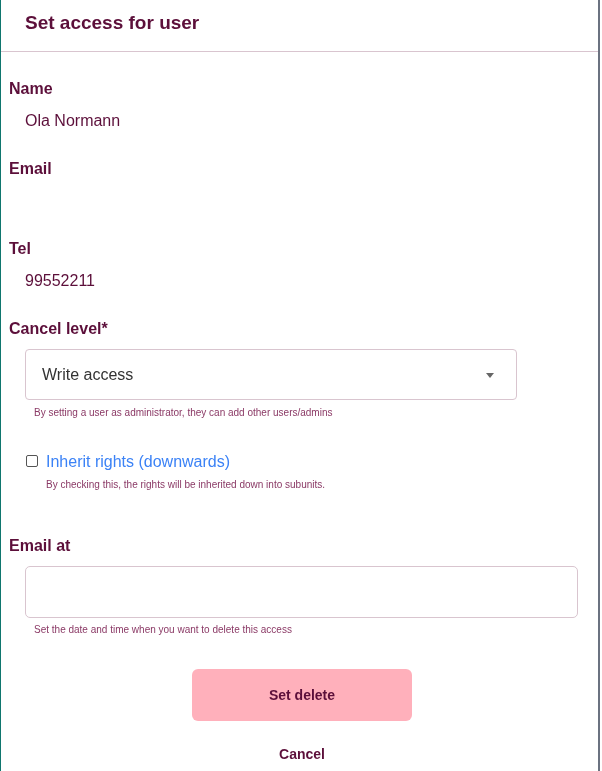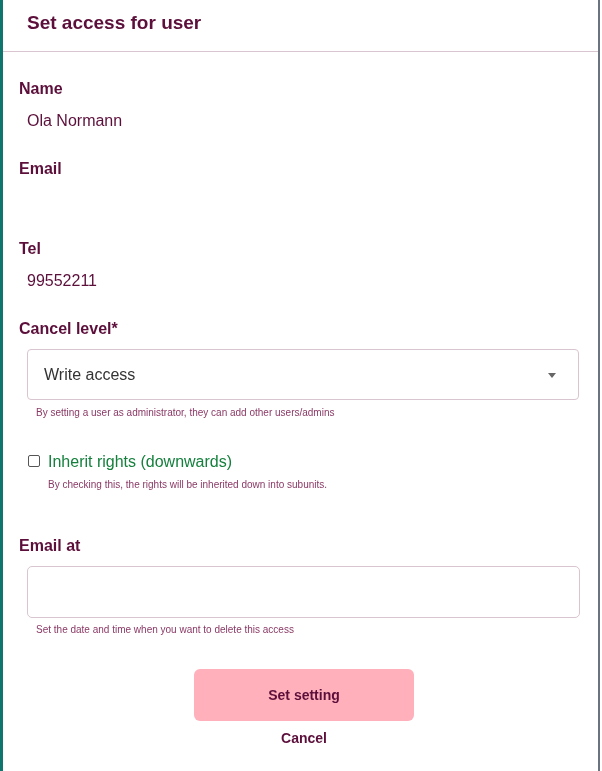--- a/index.html
+++ b/index.html
@@ -15,56 +15,56 @@
     color: #5c0f3a;
     position: relative;
   }
   .modal {
     position: absolute;
     left: 0;
     top: 0;
     width: 600px;
     height: 771px;
     background: #fff;
-    border-left: 3px solid #0f766e;
+    border-left: 1px solid #0f766e;
     border-right: 2px solid #6b7280;
     box-sizing: border-box;
   }
   .modal-header {
     height: 52px;
     border-bottom: 1px solid #d9c5cf;
     box-sizing: border-box;
     padding-left: 24px;
     display: flex;
     align-items: center;
   }
   .modal-title {
     font-size: 19px;
     font-weight: bold;
     color: #5c0f3a;
     margin-top: -6px;
   }
   .field-label {
     position: absolute;
-    left: 16px;
+    left: 8px;
     font-size: 16px;
     font-weight: bold;
     color: #5c0f3a;
   }
   .field-value {
     position: absolute;
     left: 24px;
     font-size: 16px;
     color: #5c0f3a;
   }
   .select-box {
     position: absolute;
     left: 24px;
     top: 349px;
-    width: 552px;
+    width: 492px;
     height: 51px;
     border: 1px solid #d9c5cf;
     border-radius: 4px;
     box-sizing: border-box;
     background: #fff;
     cursor: pointer;
   }
   .select-value {
     position: absolute;
     left: 16px;
@@ -97,21 +97,21 @@
     border-radius: 2px;
     background: #fff;
     box-sizing: border-box;
     cursor: pointer;
   }
   .checkbox-label {
     position: absolute;
     left: 45px;
     top: 453px;
     font-size: 16px;
-    color: #15803d;
+    color: #3b82f6;
   }
   .text-input {
     position: absolute;
     left: 24px;
     top: 566px;
     width: 553px;
     height: 52px;
     border: 1px solid #d9c5cf;
     border-radius: 5px;
     box-sizing: border-box;
@@ -129,21 +129,21 @@
     align-items: center;
     justify-content: center;
     font-size: 14px;
     font-weight: bold;
     color: #5c0f3a;
     cursor: pointer;
   }
   .link-button {
     position: absolute;
     left: 191px;
-    top: 730px;
+    top: 746px;
     width: 220px;
     text-align: center;
     font-size: 14px;
     font-weight: bold;
     color: #5c0f3a;
     cursor: pointer;
   }
 </style>
 </head>
 <body>
@@ -169,15 +169,15 @@
   <span class="help-text" style="left:33px; top:407px;">By setting a user as administrator, they can add other users/admins</span>
 
   <span class="checkbox"></span>
   <span class="checkbox-label">Inherit rights (downwards)</span>
   <span class="help-text" style="left:45px; top:479px;">By checking this, the rights will be inherited down into subunits.</span>
 
   <span class="field-label" style="top:537px;">Email at</span>
   <div class="text-input"></div>
   <span class="help-text" style="left:33px; top:624px;">Set the date and time when you want to delete this access</span>
 
-  <div class="primary-button">Set setting</div>
+  <div class="primary-button">Set delete</div>
   <div class="link-button">Cancel</div>
 </div>
 
 </body></html>

